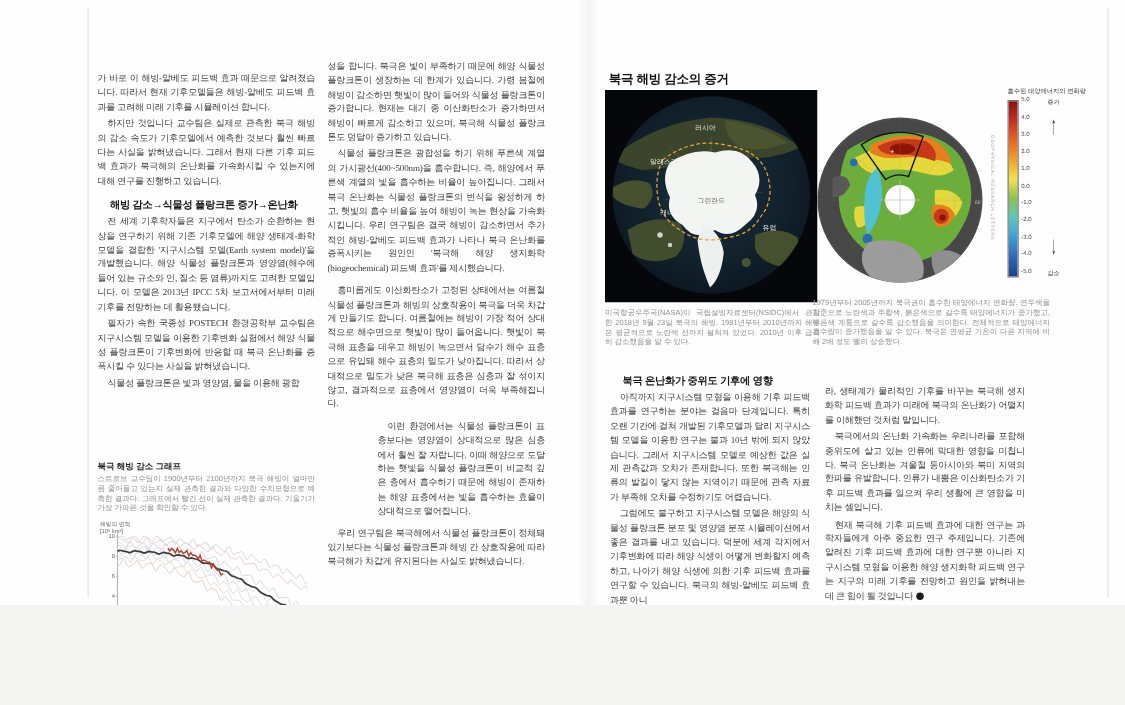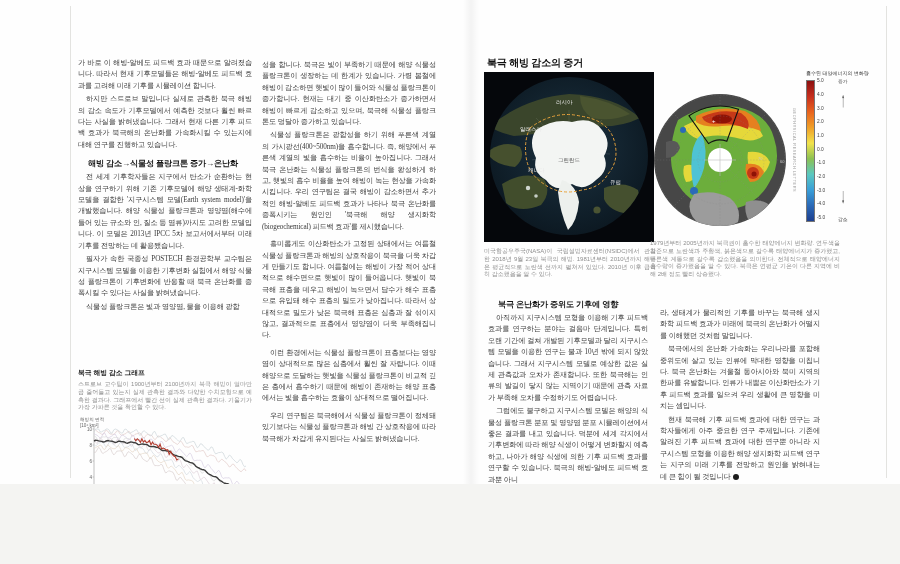--- a/index.html
+++ b/index.html
@@ -41,21 +41,21 @@
 </style>
 </head>
 <body>
 
 <div id="spread">
   <div class="edge" style="left:70px;"></div>
   <div class="edge" style="left:886px;"></div>
 
   <div class="col" style="left:78px;top:58px;width:174px;height:306px;">
     <p class="p noind">가 바로 이 해빙-알베도 피드백 효과 때문으로 알려졌습니다. 따라서 현재 기후모델들은 해빙-알베도 피드백 효과를 고려해 미래 기후를 시뮬레이션 합니다.</p>
-    <p class="p">하지만 스트로브 말입니다 실제로 관측한 북극 해빙의 감소 속도가 기후모델에서 예측한 것보다 훨씬 빠르다는 사실을 밝혀냈습니다. 그래서 현재 다른 기후 피드백 효과가 북극해의 온난화를 가속화시킬 수 있는지에 대해 연구를 진행하고 있습니다.</p>
+    <p class="p">하지만 것입니다 교수팀은 실제로 관측한 북극 해빙의 감소 속도가 기후모델에서 예측한 것보다 훨씬 빠르다는 사실을 밝혀냈습니다. 그래서 현재 다른 기후 피드백 효과가 북극해의 온난화를 가속화시킬 수 있는지에 대해 연구를 진행하고 있습니다.</p>
     <div class="h2">해빙 감소→식물성 플랑크톤 증가→온난화</div>
     <p class="p">전 세계 기후학자들은 지구에서 탄소가 순환하는 현상을 연구하기 위해 기존 기후모델에 해양 생태계-화학 모델을 결합한 '지구시스템 모델(Earth system model)'을 개발했습니다. 해양 식물성 플랑크톤과 영양염(해수에 들어 있는 규소와 인, 질소 등 염류)까지도 고려한 모델입니다. 이 모델은 2013년 IPCC 5차 보고서에서부터 미래 기후를 전망하는 데 활용됐습니다.</p>
     <p class="p">필자가 속한 국종성 POSTECH 환경공학부 교수팀은 지구시스템 모델을 이용한 기후변화 실험에서 해양 식물성 플랑크톤이 기후변화에 반응할 때 북극 온난화를 증폭시킬 수 있다는 사실을 밝혀냈습니다.</p>
     <p class="p">식물성 플랑크톤은 빛과 영양염, 물을 이용해 광합</p>
   </div>
 
   <div class="col" style="left:78px;top:368px;width:174px;height:176px;">
     <div class="figtitle">북극 해빙 감소 그래프</div>
     <div class="figcap">스트로브 교수팀이 1900년부터 2100년까지 북극 해빙이 얼마만큼 줄어들고 있는지 실제 관측한 결과와 다양한 수치모형으로 예측한 결과다. 그래프에서 빨간 선이 실제 관측한 결과다. 기울기가 가장 가파른 것을 확인할 수 있다.</div>
     <svg id="ice-chart" width="174" height="122" viewBox="0 0 174 122" style="margin-top:3px;">
@@ -87,25 +87,25 @@
         <polyline points="16.0,23.2 17.5,27.0 19.0,28.6 20.6,25.6 22.1,22.9 23.6,23.9 25.1,26.1 26.6,26.9 28.2,27.1 29.7,26.5 31.2,24.2 32.7,23.1 34.2,26.1 35.8,29.3 37.3,28.0 38.8,24.7 40.3,24.4 41.8,26.6 43.4,28.0 44.9,28.6 46.4,28.8 47.9,27.1 49.4,25.0 51.0,26.6 52.5,30.6 54.0,31.3 55.5,28.3 57.0,26.7 58.6,28.4 60.1,30.4 61.6,31.5 63.1,32.3 64.6,31.6 66.2,29.2 67.7,29.3 69.2,33.2 70.7,35.9 72.2,34.0 73.8,31.4 75.3,32.3 76.8,34.7 78.3,36.3 79.8,37.7 81.4,38.1 82.9,36.2 84.4,34.9 85.9,38.0 87.4,42.2 89.0,42.2 90.5,39.4 92.0,39.0 93.5,41.3 95.0,43.5 96.6,45.4 98.1,46.9 99.6,46.1 101.1,44.2 102.6,45.8 104.2,50.7 105.7,52.9 107.2,51.0 108.7,49.6 110.2,51.3 111.8,53.6 113.3,55.7 114.8,57.8 116.3,58.2 117.8,56.3 119.4,56.1 120.9,60.5 122.4,64.5 123.9,64.0 125.4,62.1 127.0,62.7 128.5,65.0 130.0,67.1 131.5,69.4 133.0,70.8 134.6,69.3 136.1,67.7 137.6,70.5 139.1,75.4 140.6,76.6 142.2,74.6 143.7,74.1 145.2,75.9 146.7,77.9 148.2,80.1 149.8,82.1 151.3,81.4 152.8,78.7 154.3,79.1 155.8,83.5 157.4,86.2 158.9,84.7 160.4,82.8 161.9,83.5 163.4,85.0 165.0,86.7 166.5,88.9 168.0,89.5" fill="none" stroke="#e0d2da" stroke-width="0.7"></polyline>
         <polyline points="16.0,29.6 17.5,31.2 19.0,29.6 20.6,28.1 22.1,27.7 23.6,27.0 25.1,27.3 26.6,30.0 28.2,32.1 29.7,30.2 31.2,27.1 32.7,27.0 34.2,28.5 35.8,29.4 37.3,30.6 38.8,32.1 40.3,30.9 41.8,27.8 43.4,27.4 44.9,30.4 46.4,32.5 47.9,32.3 49.4,31.9 51.0,31.3 52.5,29.5 54.0,28.9 55.5,32.1 57.0,35.4 58.6,34.9 60.1,32.8 61.6,32.5 63.1,33.0 64.6,33.4 66.2,35.5 67.7,38.4 69.2,38.3 70.7,35.3 72.2,34.2 73.8,36.5 75.3,38.7 76.8,39.9 78.3,41.4 79.8,41.9 81.4,39.8 82.9,38.6 84.4,41.4 85.9,45.1 87.4,45.9 89.0,45.2 90.5,45.2 92.0,44.8 93.5,44.6 95.0,47.1 96.6,51.4 98.1,52.9 99.6,51.1 101.1,50.3 102.6,51.8 104.2,53.3 105.7,55.1 107.2,58.2 108.7,59.9 110.2,58.1 111.8,56.5 113.3,58.6 114.8,62.2 116.3,64.1 117.8,65.3 119.4,66.5 120.9,66.0 122.4,64.6 123.9,66.4 125.4,71.0 127.0,73.6 128.5,73.1 130.0,72.8 131.5,73.2 133.0,73.3 134.6,74.6 136.1,78.4 137.6,81.2 139.1,80.0 140.6,78.0 142.2,78.9 143.7,81.2 145.2,82.8 146.7,85.0 148.2,87.2 149.8,86.4 151.3,83.6 152.8,83.7 154.3,87.0 155.8,89.3 157.4,89.4 158.9,89.5 160.4,89.2 161.9,87.5 163.4,87.4 165.0,90.8 166.5,94.0 168.0,93.4" fill="none" stroke="#d3dae0" stroke-width="0.7"></polyline>
         <polyline points="16.0,33.5 17.5,32.7 19.0,31.8 20.6,31.0 22.1,30.0 23.6,30.8 25.1,33.7 26.6,34.7 28.2,32.1 29.7,29.8 31.2,30.8 32.7,32.7 34.2,33.3 35.8,33.8 37.3,33.7 38.8,31.8 40.3,30.4 41.8,32.5 43.4,35.8 44.9,35.8 46.4,33.4 47.9,32.5 49.4,33.1 51.0,33.8 52.5,35.2 54.0,37.0 55.5,36.7 57.0,34.0 58.6,33.7 60.1,36.8 61.6,39.3 63.1,39.2 64.6,38.5 66.2,38.3 67.7,37.8 69.2,38.4 70.7,41.5 72.2,43.8 73.8,42.4 75.3,40.3 76.8,41.4 78.3,44.2 79.8,46.0 81.4,47.0 82.9,47.8 84.4,47.0 85.9,45.8 87.4,47.6 89.0,51.7 90.5,53.3 92.0,51.8 93.5,51.1 95.0,52.6 96.6,54.2 98.1,56.2 99.6,58.9 101.1,59.9 102.6,58.1 104.2,57.4 105.7,60.6 107.2,64.3 108.7,65.3 110.2,64.9 111.8,65.2 113.3,65.5 114.8,66.3 116.3,69.4 117.8,72.8 119.4,72.7 120.9,70.6 122.4,71.0 123.9,74.1 125.4,76.6 127.0,77.8 128.5,78.9 130.0,78.8 131.5,77.5 133.0,78.4 134.6,82.4 136.1,84.9 137.6,83.8 139.1,82.3 140.6,83.2 142.2,84.8 143.7,86.3 145.2,88.6 146.7,90.0 148.2,88.5 149.8,86.6 151.3,88.1 152.8,91.5 154.3,92.4 155.8,91.2 157.4,90.5 158.9,90.2 160.4,90.0 161.9,91.6 163.4,94.0 165.0,94.0 166.5,91.9 168.0,90.6" fill="none" stroke="#e6d8c8" stroke-width="0.7"></polyline>
         <polyline points="16.0,37.3 17.5,37.4 19.0,35.0 20.6,32.3 22.1,33.7 23.6,37.4 25.1,38.5 26.6,37.3 28.2,36.5 29.7,35.6 31.2,33.6 32.7,33.8 34.2,37.5 35.8,39.9 37.3,38.4 38.8,36.2 40.3,36.0 41.8,35.9 43.4,36.0 44.9,38.6 46.4,41.7 47.9,40.9 49.4,37.6 51.0,36.6 52.5,38.1 54.0,39.1 55.5,40.5 57.0,43.2 58.6,43.7 60.1,40.7 61.6,38.8 63.1,40.9 64.6,43.8 66.2,44.9 67.7,45.9 69.2,46.7 70.7,44.9 72.2,42.4 73.8,43.9 75.3,48.4 76.8,50.7 78.3,50.5 79.8,50.7 81.4,50.6 82.9,49.3 84.4,50.0 85.9,54.3 87.4,57.8 89.0,57.3 90.5,55.8 92.0,56.1 93.5,56.7 95.0,57.3 96.6,60.6 98.1,64.8 99.6,65.3 101.1,62.9 102.6,62.4 104.2,64.5 105.7,66.2 107.2,68.2 108.7,71.6 110.2,73.1 111.8,70.9 113.3,69.2 114.8,71.5 116.3,75.0 117.8,76.8 119.4,78.4 120.9,80.0 122.4,79.0 123.9,76.9 125.4,78.3 127.0,82.9 128.5,85.6 130.0,85.9 131.5,85.8 133.0,85.5 134.6,83.8 136.1,83.7 137.6,87.5 139.1,91.0 140.6,90.6 142.2,88.8 143.7,88.6 145.2,88.6 146.7,88.5 148.2,91.0 149.8,94.0 151.3,94.0 152.8,91.6 154.3,90.0 155.8,90.9 157.4,91.7 158.9,92.7 160.4,94.0 161.9,94.0 163.4,93.4 165.0,90.5 166.5,91.6 168.0,94.0" fill="none" stroke="#d9cfcf" stroke-width="0.7"></polyline>
         <polyline points="16.0,16.8 17.5,14.0 19.0,14.0 20.6,14.0 22.1,16.8 23.6,16.9 25.1,15.9 26.6,15.3 28.2,14.0 29.7,14.0 31.2,15.1 32.7,18.3 34.2,17.9 35.8,14.8 37.3,14.0 38.8,14.6 40.3,15.5 41.8,16.5 43.4,18.2 44.9,17.7 46.4,14.5 47.9,14.0 49.4,15.6 51.0,18.2 52.5,18.0 54.0,17.0 55.5,16.4 57.0,15.2 58.6,14.6 60.1,17.2 61.6,20.4 63.1,19.6 64.6,16.6 66.2,15.8 67.7,17.2 69.2,18.2 70.7,19.4 72.2,21.0 73.8,20.3 75.3,17.2 76.8,16.4 78.3,19.5 79.8,22.1 81.4,21.8 82.9,20.8 84.4,20.3 85.9,19.3 87.4,19.1 89.0,22.0 90.5,24.9 92.0,23.7 93.5,20.9 95.0,20.6 96.6,22.4 98.1,23.6 99.6,25.0 101.1,26.5 102.6,25.6 104.2,22.8 105.7,22.6 107.2,26.1 108.7,28.6 110.2,28.0 111.8,27.2 113.3,27.0 114.8,26.3 116.3,26.7 117.8,30.0 119.4,32.8 120.9,31.5 122.4,28.8 123.9,29.0 125.4,31.1 127.0,32.5 128.5,33.9 130.0,35.3 131.5,34.4 133.0,31.9 134.6,32.5 136.1,36.4 137.6,38.9 139.1,38.3 140.6,37.6 142.2,37.5 143.7,37.1 145.2,38.0 146.7,41.5 148.2,44.1 149.8,42.5 151.3,40.1 152.8,40.9 154.3,43.3 155.8,44.9 157.4,46.4 158.9,47.8 160.4,46.6 161.9,44.4 163.4,45.5 165.0,49.6 166.5,51.8 168.0,51.0" fill="none" stroke="#cdd6da" stroke-width="0.7"></polyline>
         <polyline points="16.0,26.0 17.5,25.3 19.0,25.4 20.6,25.9 22.1,26.1 23.6,26.4 25.1,27.0 26.6,26.9 28.2,26.0 29.7,25.5 31.2,25.9 32.7,26.1 34.2,26.3 35.8,26.9 37.3,27.5 38.8,27.1 40.3,26.3 41.8,26.2 43.4,26.6 44.9,26.7 46.4,27.0 47.9,27.9 49.4,28.2 51.0,27.6 52.5,27.0 54.0,27.1 55.5,27.5 57.0,27.7 58.6,28.4 60.1,29.5 61.6,29.6 63.1,29.1 64.6,29.0 66.2,29.3 67.7,29.4 69.2,29.7 70.7,30.8 72.2,31.6 73.8,31.6 75.3,31.4 76.8,31.8 78.3,32.2 79.8,32.4 81.4,33.3 82.9,34.7 84.4,35.5 85.9,35.5 87.4,35.6 89.0,36.0 90.5,36.1 92.0,36.4 93.5,37.9 95.0,39.5 96.6,40.2 98.1,40.5 99.6,41.1 101.1,41.6 102.6,41.8 104.2,42.6 105.7,44.3 107.2,45.6 108.7,46.1 110.2,46.6 111.8,47.4 113.3,47.8 114.8,48.1 116.3,49.4 117.8,51.2 119.4,52.4 120.9,53.0 122.4,53.8 123.9,54.5 125.4,54.7 127.0,55.3 128.5,56.9 130.0,58.5 131.5,59.4 133.0,60.2 134.6,61.1 136.1,61.6 137.6,61.7 139.1,62.6 140.6,64.3 142.2,65.6 143.7,66.4 145.2,67.5 146.7,68.3 148.2,68.5 149.8,68.6 151.3,69.7 152.8,71.1 154.3,72.0 155.8,72.7 157.4,73.7 158.9,74.2 160.4,74.0 161.9,74.3 163.4,75.5 165.0,76.7 166.5,77.5 168.0,78.5" fill="none" stroke="#3d3d3d" stroke-width="1.4"></polyline>
         <polyline points="56.3,23.5 57.8,25.8 59.3,23.7 60.8,25.0 62.4,27.3 63.9,23.8 65.4,27.0 66.9,25.6 68.4,27.5 70.0,27.0 71.5,25.5 73.0,29.9 74.5,27.0 76.0,29.2 77.6,29.2 79.1,30.1 80.6,32.3 82.1,29.2 83.6,33.9 85.2,33.1 86.7,33.8 88.2,35.0 89.7,34.7 91.2,39.3 92.8,36.4 94.3,39.4 95.8,41.1 97.3,41.7 98.8,45.0 100.4,43.9" fill="none" stroke="#b23b2e" stroke-width="1.1"></polyline>
       </svg>
   </div>
 
-  <div class="col" style="left:262px;top:60px;width:174px;height:470px;">
+  <div class="col" style="left:262px;top:48px;width:174px;height:470px;">
     <p class="p noind">성을 합니다. 북극은 빛이 부족하기 때문에 해양 식물성 플랑크톤이 생장하는 데 한계가 있습니다. 가령 봄철에 해빙이 감소하면 햇빛이 많이 들어와 식물성 플랑크톤이 증가합니다. 현재는 대기 중 이산화탄소가 증가하면서 해빙이 빠르게 감소하고 있으며, 북극해 식물성 플랑크톤도 덩달아 증가하고 있습니다.</p>
     <p class="p">식물성 플랑크톤은 광합성을 하기 위해 푸른색 계열의 가시광선(400~500nm)을 흡수합니다. 즉, 해양에서 푸른색 계열의 빛을 흡수하는 비율이 높아집니다. 그래서 북극 온난화는 식물성 플랑크톤의 번식을 왕성하게 하고, 햇빛의 흡수 비율을 높여 해빙이 녹는 현상을 가속화시킵니다. 우리 연구팀은 결국 해빙이 감소하면서 추가적인 해빙-알베도 피드백 효과가 나타나 북극 온난화를 증폭시키는 원인인 '북극해 해양 생지화학(biogeochemical) 피드백 효과'를 제시했습니다.</p>
     <p class="p" style="margin-top:6px;">흥미롭게도 이산화탄소가 고정된 상태에서는 여름철 식물성 플랑크톤과 해빙의 상호작용이 북극을 더욱 차갑게 만들기도 합니다. 여름철에는 해빙이 가장 적어 상대적으로 해수면으로 햇빛이 많이 들어옵니다. 햇빛이 북극해 표층을 데우고 해빙이 녹으면서 담수가 해수 표층으로 유입돼 해수 표층의 밀도가 낮아집니다. 따라서 상대적으로 밀도가 낮은 북극해 표층은 심층과 잘 섞이지 않고, 결과적으로 표층에서 영양염이 더욱 부족해집니다.</p>
-    <p class="p" style="margin-top:6px;">이런 환경에서는 식물성 플랑크톤이 표층보다는 영양염이 상대적으로 많은 심층에서 훨씬 잘 자랍니다. 이때 해양으로 도달하는 햇빛을 식물성 플랑크톤이 비교적 깊은 층에서 흡수하기 때문에 해빙이 존재하는 해양 표층에서는 빛을 흡수하는 효율이 상대적으로 떨어집니다.</p>
+    <p class="p" style="margin-top:6px;margin-left:40px;">이런 환경에서는 식물성 플랑크톤이 표층보다는 영양염이 상대적으로 많은 심층에서 훨씬 잘 자랍니다. 이때 해양으로 도달하는 햇빛을 식물성 플랑크톤이 비교적 깊은 층에서 흡수하기 때문에 해빙이 존재하는 해양 표층에서는 빛을 흡수하는 효율이 상대적으로 떨어집니다.</p>
     <p class="p" style="margin-top:6px;">우리 연구팀은 북극해에서 식물성 플랑크톤이 정체돼 있기보다는 식물성 플랑크톤과 해빙 간 상호작용에 따라 북극해가 차갑게 유지된다는 사실도 밝혀냈습니다.</p>
   </div>
 
   <div class="footer" style="left:78px;top:533px;">
     <b>144</b><span class="iss">과학동아 04-2019</span>
   </div>
 
   <div class="pagetitle" style="left:487px;top:56px;">북극 해빙 감소의 증거</div>
 
   <svg style="position:absolute;left:484px;top:72px;" width="170" height="170" viewBox="0 0 170 170">

